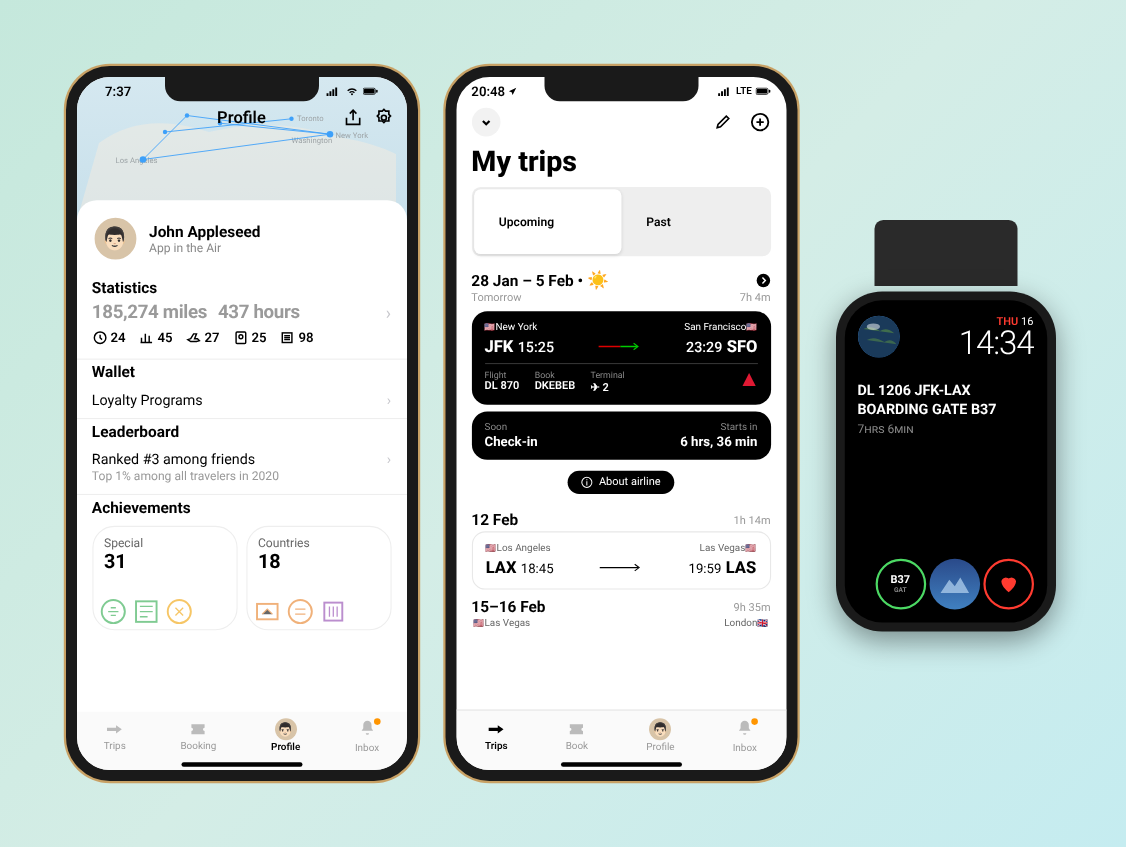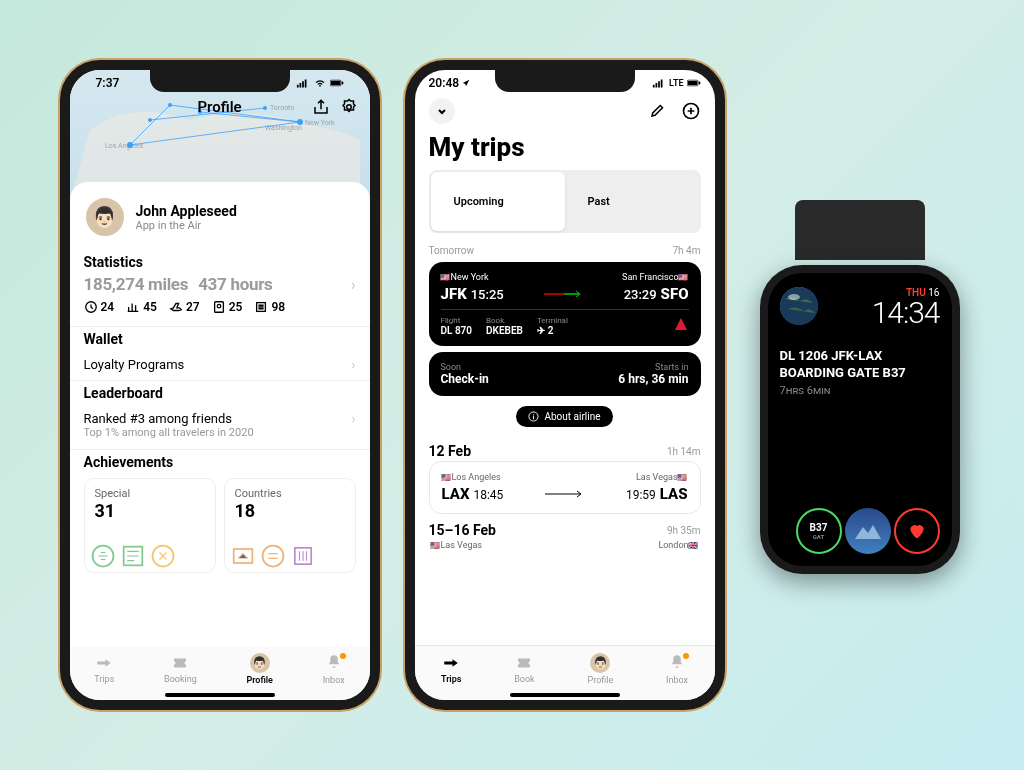--- a/index.html
+++ b/index.html
@@ -68,21 +68,21 @@
 }
 .stat-item { display: flex; align-items: center; gap: 3px; font-size: 12px; font-weight: 600; }
 .stat-item svg { width: 14px; height: 14px; }
 .row-link {
   display: flex; justify-content: space-between; align-items: center;
   padding: 8px 14px; font-size: 13px;
 }
 .sub-text { font-size: 11px; color: #999; padding: 0 14px 10px; }
 .achievements-row { display: flex; gap: 8px; padding: 6px 14px; }
 .achievement-card {
-  flex: 1; background: #fff; border: 1px solid #eee; border-radius: 10px;
+  flex: 1; background: #fff; border: 1px solid #eee; border-radius: 20px;
   padding: 8px 10px 20px; height: 95px; position: relative; overflow: hidden;
 }
 .ach-label { font-size: 11px; color: #666; }
 .ach-num { font-size: 18px; font-weight: 700; }
 .stamps { position: absolute; bottom: 2px; left: 4px; right: 4px; display: flex; gap: 2px; }
 .stamp { width: 28px; height: 28px; opacity: 0.6; }
 
 
 .tab-bar {
   position: absolute; bottom: 0; left: 0; right: 0;
@@ -425,20 +425,27 @@
             <circle cx="12" cy="12" r="9"></circle>
             <path d="M12 8v8M8 12h8"></path>
           </svg>
       </div>
     </div>
     <div class="trips-title">My trips</div>
     <div class="segmented">
       <div class="segment active">Upcoming</div>
       <div class="segment">Past</div>
     </div>
+    <div class="date-row">
+      <div><span class="date-label">28 Jan – 5 Feb •</span> <span>☀️</span></div>
+      <svg width="14" height="14" viewBox="0 0 16 16">
+          <circle cx="8" cy="8" r="7" fill="#000"></circle>
+          <path d="M7 5l3 3-3 3" stroke="#fff" stroke-width="1.5" fill="none"></path>
+        </svg>
+    </div>
     <div class="date-sub">
         <span>Tomorrow</span>
         <span>7h 4m</span>
       </div>
     <div class="flight-card">
       <div class="fc-top">
         <span><span class="flag">🇺🇸</span><span>New York</span></span>
         <span><span>San Francisco</span><span class="flag">🇺🇸</span></span>
       </div>
       <div class="fc-codes">

